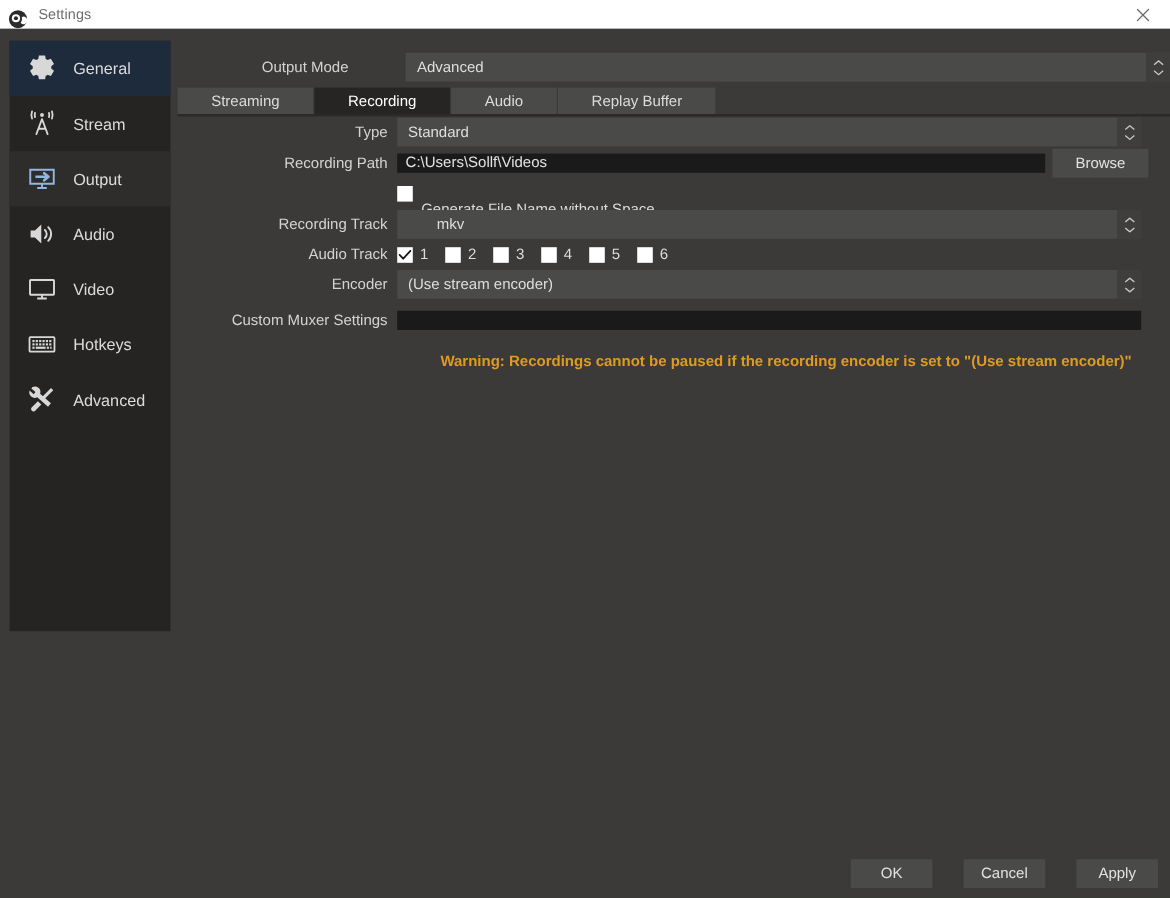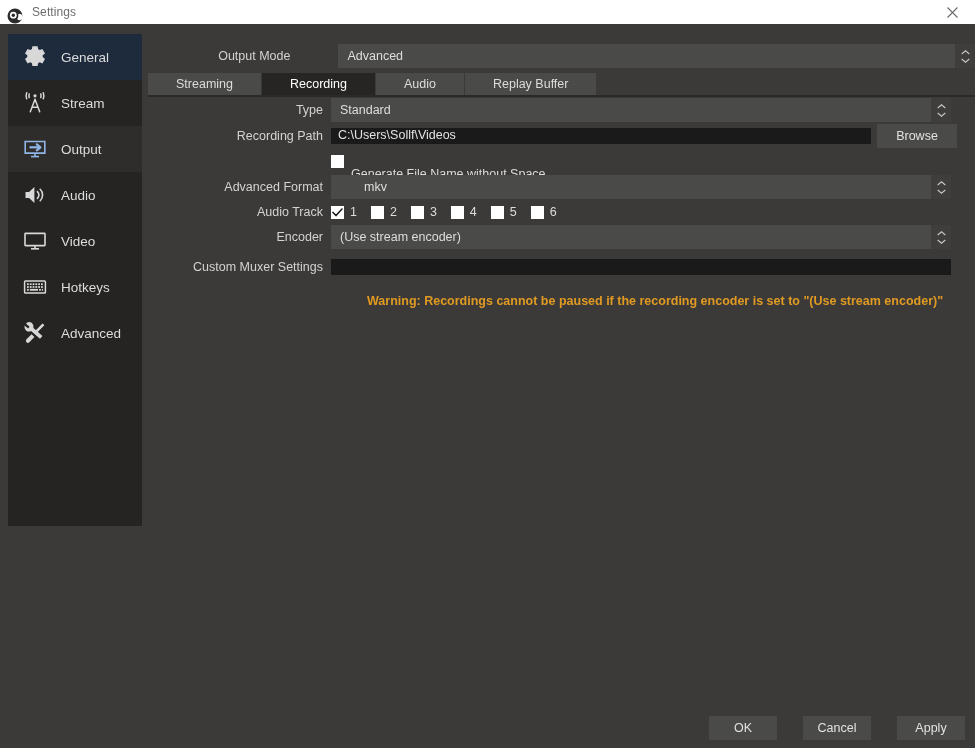--- a/index.html
+++ b/index.html
@@ -347,21 +347,21 @@
 
       <div class="row" style="height:25px;">
         <div class="row-label"></div>
         <div class="row-field">
           <span class="cbox"></span>
           <span class="cb-text">Generate File Name without Space</span>
         </div>
       </div>
 
       <div class="row" style="height:26px;">
-        <div class="row-label">Advanced Format</div>
+        <div class="row-label">Recording Track</div>
         <div class="row-field">
           <div class="combo" style="width:620px;padding-left:24px;">
             <span class="val">mkv</span>
             <span class="spin">
               <svg width="9" height="5" viewBox="0 0 9 5">
                   <path d="M.7 4 4.5 .8 8.3 4" fill="none" stroke="#c8c8c8" stroke-width="1.1"></path>
                 </svg>
               <svg width="9" height="5" viewBox="0 0 9 5">
                   <path d="M.7 1 4.5 4.2 8.3 1" fill="none" stroke="#c8c8c8" stroke-width="1.1"></path>
                 </svg>

